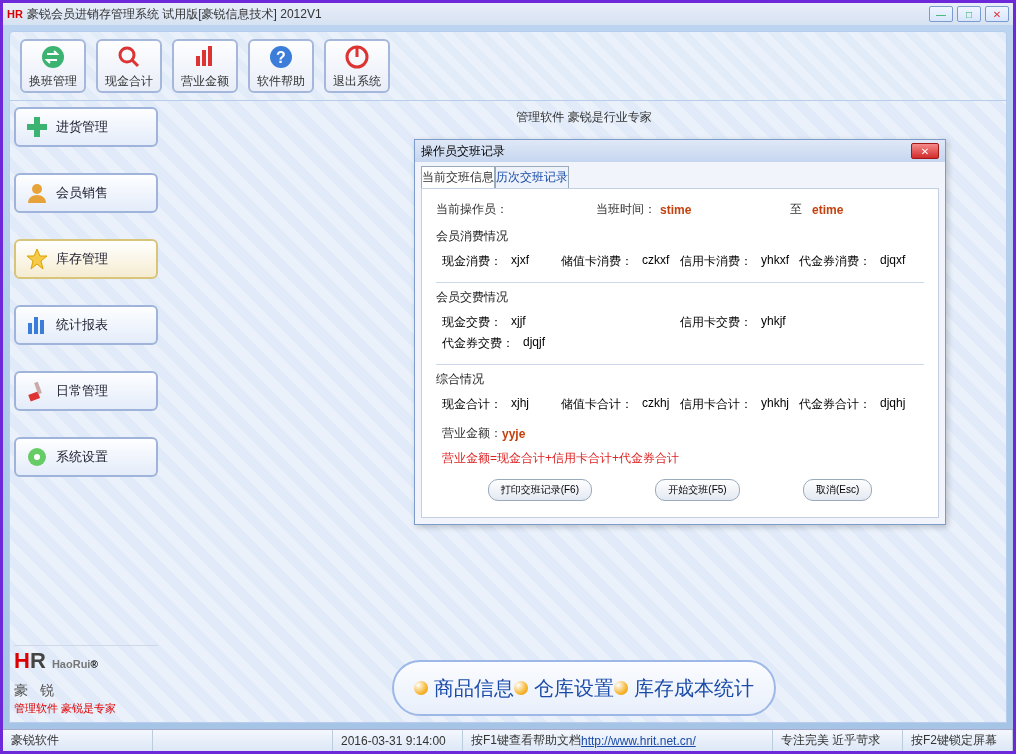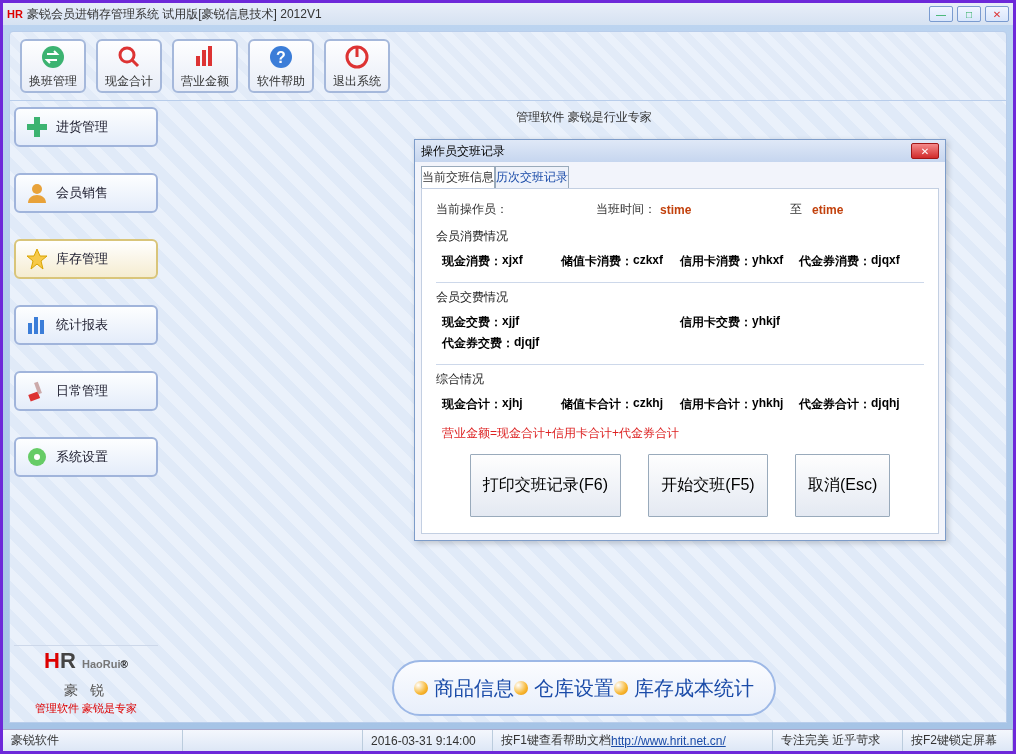--- a/index.html
+++ b/index.html
@@ -19,21 +19,21 @@
 .toolbtn { width: 66px; height: 54px; background: linear-gradient(#fefeff,#e8edf7); border: 2px solid #a5b8db; border-radius: 6px; display: flex; flex-direction: column; align-items: center; justify-content: center; font-size: 12px; color: #333; cursor: pointer; }
 .toolbtn .ico { width: 28px; height: 28px; margin-bottom: 2px; display: flex; align-items: center; justify-content: center; }
 
 .body { flex: 1; display: flex; background: repeating-linear-gradient(45deg,#eaf1fb 0 10px,#e0eaf8 10px 20px); border: 1px solid #b8cdeb; border-top: none; }
 
 .sidebar { width: 152px; padding: 6px 4px; display: flex; flex-direction: column; gap: 26px; }
 .sidebtn { height: 40px; background: linear-gradient(#fdfeff,#e4ecfa); border: 2px solid #a0b4db; border-radius: 6px; display: flex; align-items: center; padding: 0 8px; font-size: 13px; color: #223; cursor: pointer; }
 .sidebtn.active { background: linear-gradient(#fff,#f5ecd0); border-color: #d9c57a; }
 .sidebtn .sico { width: 26px; height: 26px; margin-right: 6px; display: flex; align-items: center; justify-content: center; }
 .sidebar .spacer { flex: 1; }
-.brand { font-size: 11px; text-align: center; line-height: 1.4; }
+.brand { font-size: 11px; line-height: 1.4; }
 .brand .hr { font-size: 22px; font-weight: bold; }
 .brand .hr .h { color: #d00; } .brand .hr .r { color: #444; }
 .brand .sub { color: #d00; }
 
 .main { flex: 1; position: relative; padding: 6px; display: flex; flex-direction: column; align-items: center; }
 .tagline { text-align: right; font-size: 12px; color: #333; padding: 2px 8px; }
 
 .bottom-bar { margin-top: auto; height: 56px; background: linear-gradient(#fbfcff,#e8effb); border: 2px solid #9db8e6; border-radius: 28px; display: flex; align-items: center; justify-content: space-around; font-size: 20px; padding: 0 20px; }
 .bottom-link { display: flex; align-items: center; gap: 6px; color: #1a4ba8; cursor: pointer; }
 .dot { width: 14px; height: 14px; border-radius: 50%; background: radial-gradient(circle at 30% 30%,#fff,#f7b733 60%,#e68a00); display: inline-block; }
@@ -50,25 +50,25 @@
 .tabs { display: flex; padding: 4px 6px 0; background: #f2f4fb; }
 .tab { padding: 2px 0; font-size: 12px; border: 1px solid #9ab; background: #eef2fa; color: #1a4ba8; cursor: pointer; border-bottom: none; }
 .tab.active { background: #fff; color: #333; }
 .dlg-body { background: #fff; margin: 0 6px 6px; border: 1px solid #c3cfe2; padding: 8px 14px 12px; font-size: 12px; }
 .row { display: flex; align-items: center; padding: 4px 0; }
 .row .lbl { color: #333; }
 .row .val { color: #c2410c; font-weight: bold; }
 .sec-title { color: #222; margin-top: 6px; }
 .grid4 { display: grid; grid-template-columns: repeat(4,1fr); gap: 4px 0; padding: 8px 6px; }
 .grid3 { display: grid; grid-template-columns: repeat(2,1fr); gap: 4px 0; padding: 8px 6px; }
-.cellpair { display: flex; gap: 0; font-weight: bold; }
+.cellpair { display: flex; gap: 9px; }
 .hr { border-top: 1px solid #cdd8ea; margin: 4px 0; }
 .formula { color: #d22; padding: 4px 6px; }
 .dlg-actions { display: flex; justify-content: space-around; padding: 8px 20px 4px; }
-.dlg-actions button { padding: 20px 12px; font-size: 16px; background: linear-gradient(#fefefe,#e4e9f2); border: 1px solid #9ab; border-radius: 1px; cursor: pointer; }
+.dlg-actions button { padding: 3px 12px; font-size: 10px; background: linear-gradient(#fefefe,#e4e9f2); border: 1px solid #9ab; border-radius: 10px; cursor: pointer; }
 </style>
 </head>
 <body>
 
 <div class="window">
 
   <div class="titlebar">
     <span class="logo">HR</span>
     <span>豪锐会员进销存管理系统 试用版[豪锐信息技术] 2012V1</span>
     <div class="winbtns">
@@ -264,20 +264,24 @@
                 </div>
               <div class="cellpair">
                   <span class="lbl">信用卡合计：</span>
                   <span class="val">yhkhj</span>
                 </div>
               <div class="cellpair">
                   <span class="lbl">代金券合计：</span>
                   <span class="val">djqhj</span>
                 </div>
             </div>
+            <div class="row" style="padding-left:6px">
+              <span class="lbl">营业金额：</span>
+              <span class="val">yyje</span>
+            </div>
             <div class="formula">营业金额=现金合计+信用卡合计+代金券合计</div>
 
             <div class="dlg-actions">
               <button>打印交班记录(F6)</button>
               <button>开始交班(F5)</button>
               <button>取消(Esc)</button>
             </div>
           </div>
         </div>
 
@@ -293,21 +297,21 @@
           <div class="bottom-link">
               <span class="dot"></span>
               <span>库存成本统计</span>
             </div>
         </div>
       </div>
     </div>
   </div>
 
   <div class="statusbar">
-    <div class="cell" style="width:180px">豪锐软件</div>
+    <div class="cell" style="width:150px">豪锐软件</div>
     <div class="cell" style="width:180px"></div>
     <div class="cell" style="width:130px">2016-03-31 9:14:00</div>
     <div class="cell flex">
       <span>按F1键查看帮助文档</span>
         <a>http://www.hrit.net.cn/</a>
     </div>
     <div class="cell" style="width:130px">专注完美 近乎苛求</div>
     <div class="cell" style="width:110px">按F2键锁定屏幕</div>
   </div>
 

